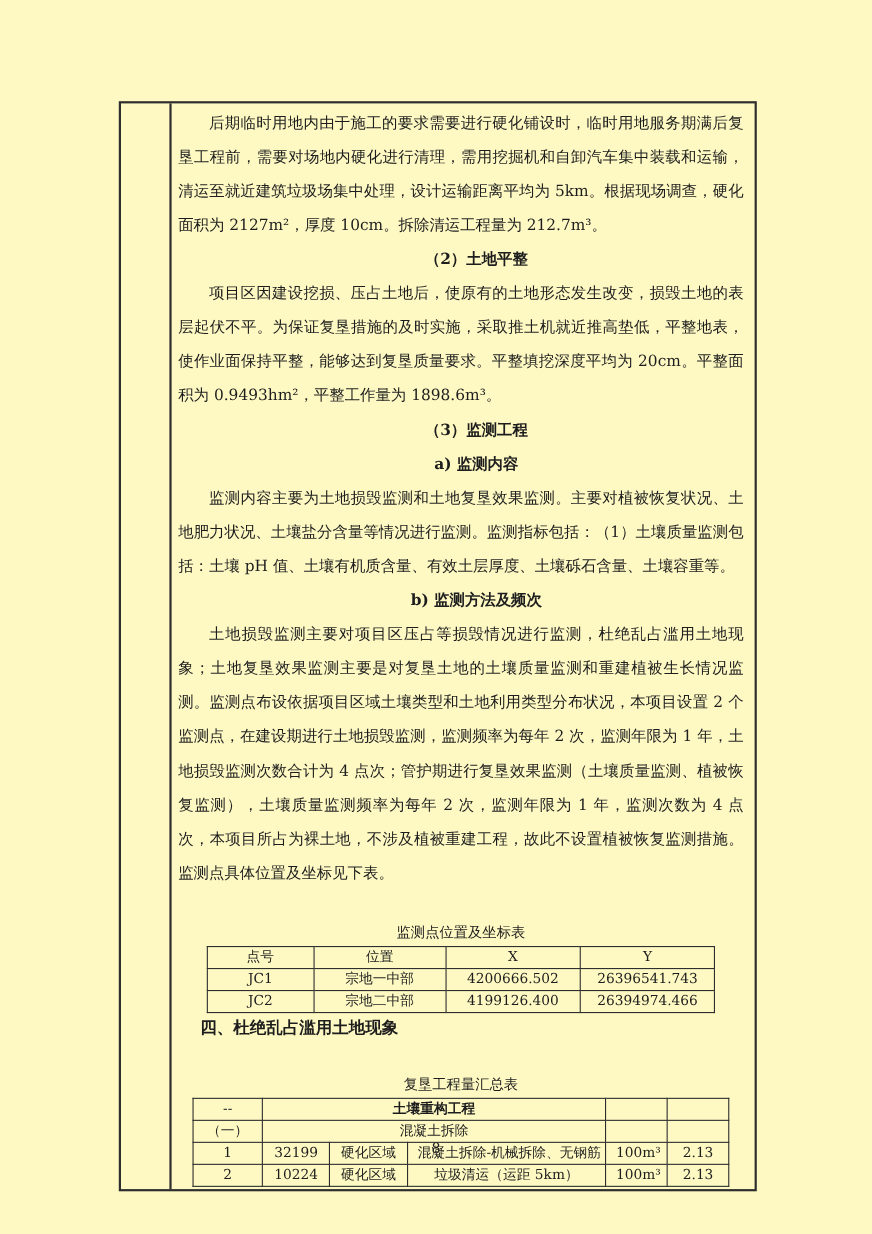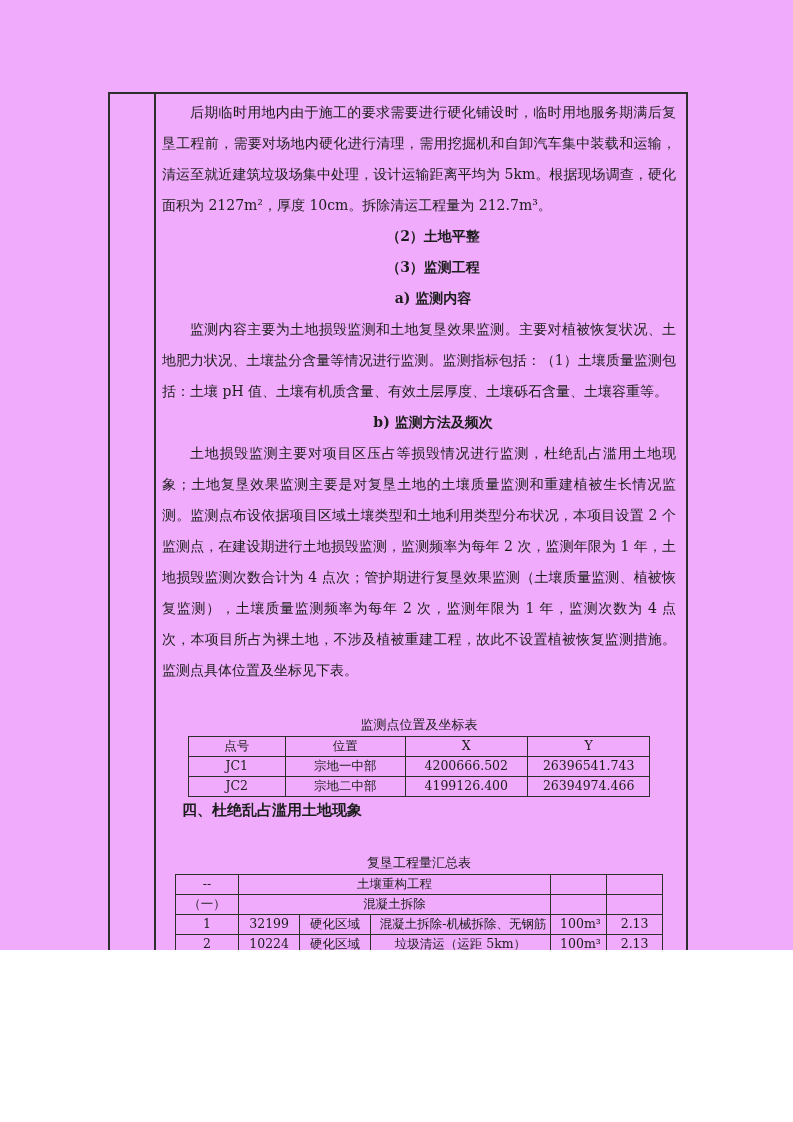--- a/index.html
+++ b/index.html
@@ -1,22 +1,22 @@
 <!DOCTYPE html>
 <html><head>
 <meta charset="utf-8">
 <style>
   html, body {
     margin: 0; padding: 0;
     background: #ffffff;
   }
   .page {
     position: relative;
-    width: 793px; height: 950px;
-    background: #f0abfc;
+    width: 793px; height: 1122px;
+    background: #fef9c3;
     font-family: "DejaVu Serif", "Liberation Serif", serif;
     color: #1d1d1d;
     overflow: hidden;
   }
   .frame {
     position: absolute;
     left: 108px; top: 92px;
     width: 576px;
     min-height: 913px;
     border: 2px solid #2e2e2e;
@@ -64,41 +64,42 @@
     border: 1.5px solid #2e2e2e;
     font-size: 12.5px;
     font-weight: normal;
     text-align: center;
     height: 19px;
     padding: 0 9px;
     line-height: 1.3;
     overflow: hidden;
     white-space: nowrap;
   }
-  td.bold { font-weight: normal; margin-top: 47px; }
+  td.bold { font-weight: bold; margin-top: 47px; }
   .page-number {
     position: absolute;
     left: 0; right: 0;
     top: 1037px;
     text-align: center;
     font-size: 13px;
   }
 </style>
 </head>
 <body>
 
 <div class="page">
   <div class="frame">
     <div class="frame-left"></div>
     <div class="frame-main">
 
       <p class="para">后期临时用地内由于施工的要求需要进行硬化铺设时，临时用地服务期满后复垦工程前，需要对场地内硬化进行清理，需用挖掘机和自卸汽车集中装载和运输，清运至就近建筑垃圾场集中处理，设计运输距离平均为 5km。根据现场调查，硬化面积为 2127m²，厚度 10cm。拆除清运工程量为 212.7m³。</p>
 
       <p class="subhead">（2）土地平整</p>
 
+      <p class="para">项目区因建设挖损、压占土地后，使原有的土地形态发生改变，损毁土地的表层起伏不平。为保证复垦措施的及时实施，采取推土机就近推高垫低，平整地表，使作业面保持平整，能够达到复垦质量要求。平整填挖深度平均为 20cm。平整面积为 0.9493hm²，平整工作量为 1898.6m³。</p>
 
       <p class="subhead">（3）监测工程</p>
 
       <p class="subhead">a) 监测内容</p>
 
       <p class="para">监测内容主要为土地损毁监测和土地复垦效果监测。主要对植被恢复状况、土地肥力状况、土壤盐分含量等情况进行监测。监测指标包括：（1）土壤质量监测包括：土壤 pH 值、土壤有机质含量、有效土层厚度、土壤砾石含量、土壤容重等。</p>
 
       <p class="subhead">b) 监测方法及频次</p>
 
       <p class="para">土地损毁监测主要对项目区压占等损毁情况进行监测，杜绝乱占滥用土地现象；土地复垦效果监测主要是对复垦土地的土壤质量监测和重建植被生长情况监测。监测点布设依据项目区域土壤类型和土地利用类型分布状况，本项目设置 2 个监测点，在建设期进行土地损毁监测，监测频率为每年 2 次，监测年限为 1 年，土地损毁监测次数合计为 4 点次；管护期进行复垦效果监测（土壤质量监测、植被恢复监测），土壤质量监测频率为每年 2 次，监测年限为 1 年，监测次数为 4 点次，本项目所占为裸土地，不涉及植被重建工程，故此不设置植被恢复监测措施。监测点具体位置及坐标见下表。</p>

